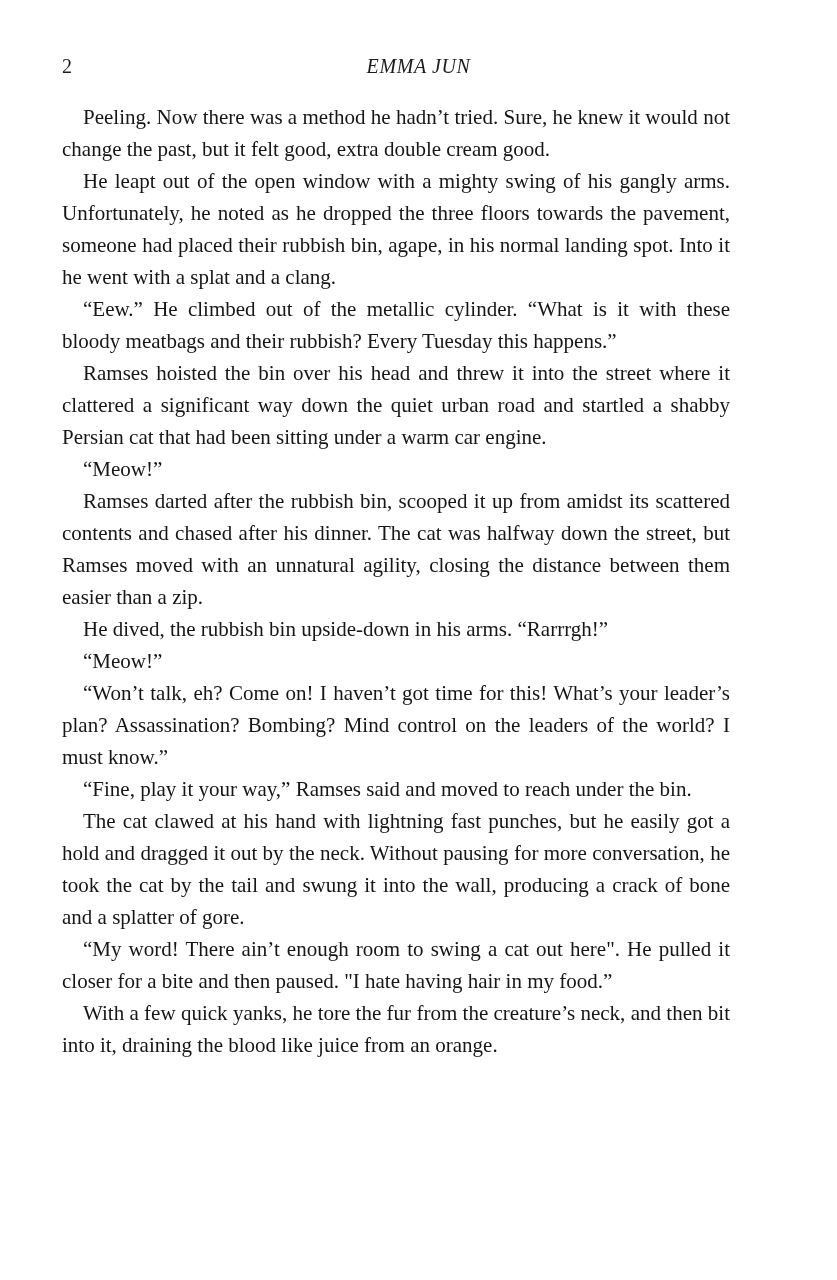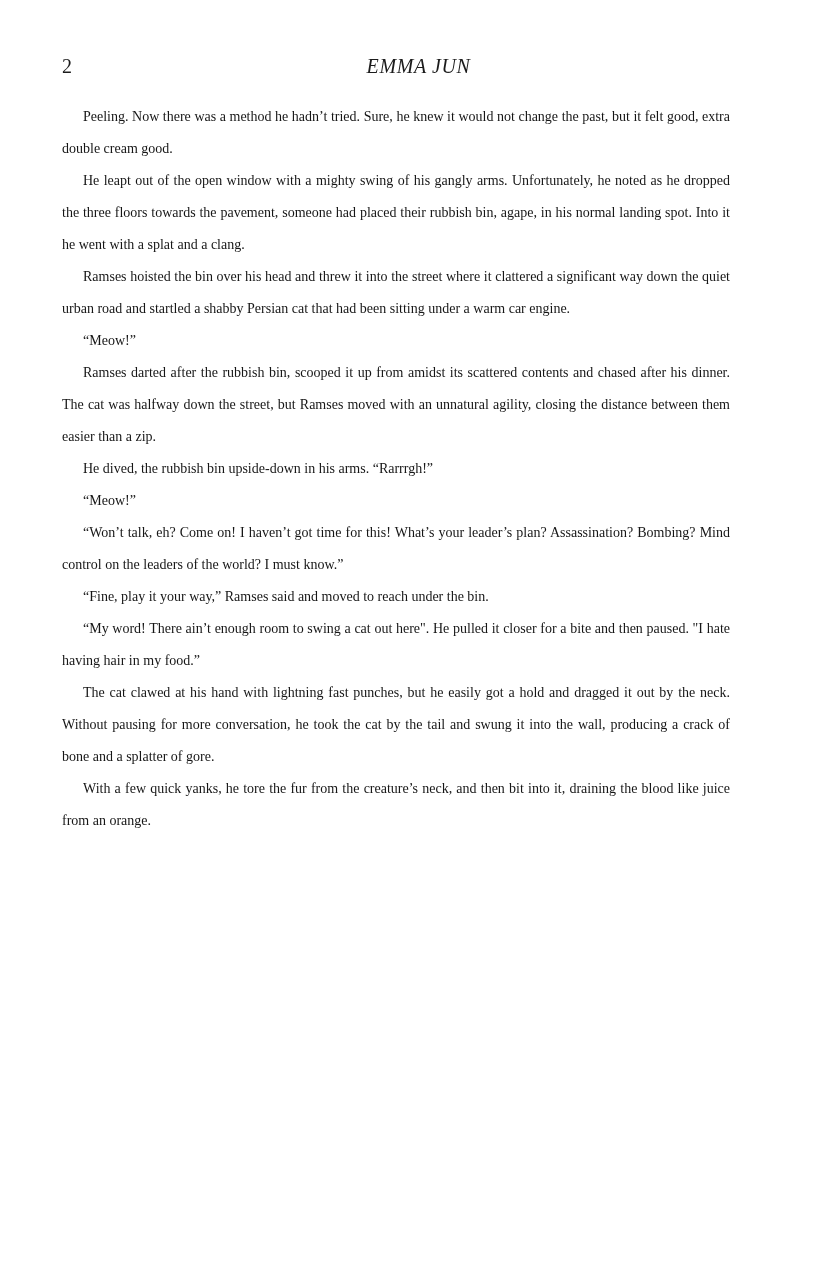--- a/index.html
+++ b/index.html
@@ -43,43 +43,44 @@
   }
   .body-text {
     position: absolute;
     top: 101px;
     left: 62px;
     width: 668px;
   }
   .body-text p {
     margin: 0;
     padding: 0;
-    font-size: 14px;
+    font-size: 21px;
     line-height: 32px;
     text-align: justify;
     text-indent: 21px;
     color: #161616;
   }
 </style>
 </head>
 <body>
 
 <div class="page">
   <div class="running-head">
     <span class="page-number">2</span>
     <span class="head-title">EMMA JUN</span>
   </div>
 
   <div class="body-text">
       <p>Peeling. Now there was a method he hadn’t tried. Sure, he knew it would not change the past, but it felt good, extra double cream good.</p>
       <p>He leapt out of the open window with a mighty swing of his gangly arms. Unfortunately, he noted as he dropped the three floors towards the pavement, someone had placed their rubbish bin, agape, in his normal landing spot. Into it he went with a splat and a clang.</p>
+      <p>“Eew.” He climbed out of the metallic cylinder. “What is it with these bloody meatbags and their rubbish? Every Tuesday this happens.”</p>
       <p>Ramses hoisted the bin over his head and threw it into the street where it clattered a significant way down the quiet urban road and startled a shabby Persian cat that had been sitting under a warm car engine.</p>
       <p>“Meow!”</p>
       <p>Ramses darted after the rubbish bin, scooped it up from amidst its scattered contents and chased after his dinner. The cat was halfway down the street, but Ramses moved with an unnatural agility, closing the distance between them easier than a zip.</p>
       <p>He dived, the rubbish bin upside-down in his arms. “Rarrrgh!”</p>
       <p>“Meow!”</p>
       <p>“Won’t talk, eh? Come on! I haven’t got time for this! What’s your leader’s plan? Assassination? Bombing? Mind control on the leaders of the world? I must know.”</p>
       <p>“Fine, play it your way,” Ramses said and moved to reach under the bin.</p>
+      <p>The cat clawed at his hand with lightning fast punches, but he easily got a hold and dragged it out by the neck. Without pausing for more conversation, he took the cat by the tail and swung it into the wall, producing a crack of bone and a splatter of gore.</p>
       <p>“My word! There ain’t enough room to swing a cat out here". He pulled it closer for a bite and then paused. "I hate having hair in my food.”</p>
-      <p>The cat clawed at his hand with lightning fast punches, but he easily got a hold and dragged it out by the neck. Without pausing for more conversation, he took the cat by the tail and swung it into the wall, producing a crack of bone and a splatter of gore.</p>
       <p>With a few quick yanks, he tore the fur from the creature’s neck, and then bit into it, draining the blood like juice from an orange.</p>
     </div>
 </div>
 
 </body></html>

